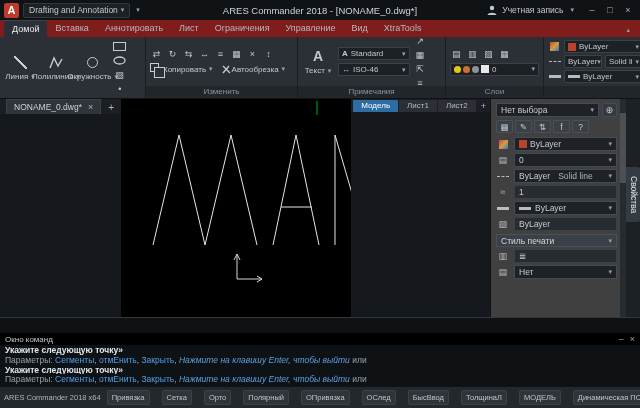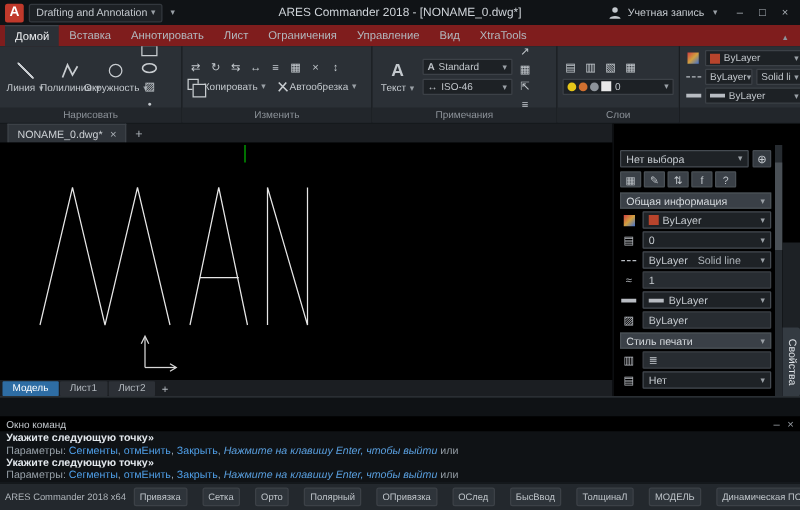--- a/index.html
+++ b/index.html
@@ -58,36 +58,36 @@
   .ddcol { display:flex; flex-direction:column; gap:3px; }
   .dot { width:7px; height:7px; border-radius:50%; display:inline-block; margin-right:2px; }
   .sw { width:8px; height:8px; display:inline-block; margin-right:3px; background:#b8442c; }
   .i-dash { width:12px; border-top:1px dashed #b8bcc2; display:inline-block; }
   .i-thick { width:12px; border-top:3px solid #b8bcc2; display:inline-block; }
   .i-grad { width:9px; height:9px; display:inline-block;
     background:linear-gradient(135deg,#d04040 0%,#d0a040 50%,#4070d0 100%); }
 
   
   .mainrow { flex:1; display:flex; min-height:0; }
-  .leftcol { width:490px; display:flex; flex-direction:column; flex:0 0 auto;justify-content:space-between; }
+  .leftcol { width:490px; display:flex; flex-direction:row; flex:0 0 auto;justify-content:space-between; }
   .doctabs { height:15px; background:#1b1e22; display:flex; align-items:flex-end; padding-left:6px;
     flex:0 0 auto; }
   .dtab { display:flex; align-items:center; gap:6px; background:#2f343a; color:#ced2d6;
     font-size:8.5px; padding:2px 7px; border:1px solid #3c4147; border-bottom:none; }
   .dclose { font-size:9px; color:#aeb4ba; }
   .dplus { font-size:10px; color:#aeb4ba; padding:0 7px 1px; }
   .canvas { flex:1; background:#000; position:relative; overflow:hidden; }
   .sheettabs { height:13px; background:#1b1e22; display:flex; align-items:center; gap:1px;
     padding-left:2px; flex:0 0 auto; }
   .stab { font-size:8px; color:#b2b8be; background:#2c3036; padding:1px 8px; border-radius:1px; }
   .stab.active { background:#2e6da4; color:#fff; }
   .stab.plus { background:transparent; font-size:9px; padding:1px 4px; }
 
   
-  .props { flex:1; display:flex; background:#000000; border-left:1px solid #101316; min-width:0;align-items:flex-end; }
+  .props { flex:1; display:flex; background:#404040; border-left:1px solid #101316; min-width:0; }
   .pcontent { flex:1; position:relative; padding:4px 9px 4px 5px; overflow:hidden; }
   .ptop { display:flex; align-items:center; gap:3px; margin-bottom:3px; }
   .pdd { display:flex; align-items:center; background:#1e2226; border:1px solid #454b52;
     height:14px; font-size:8.5px; padding:0 4px; color:#c6cbd0; flex:1; white-space:nowrap;
     overflow:hidden; border-radius:1px; }
   .pdd .chev { margin-left:auto; }
   .picbtn { width:15px; height:14px; display:flex; align-items:center; justify-content:center;
     font-size:9px; border:1px solid #454b52; background:#343a41; border-radius:1px; }
   .ptools { display:flex; gap:2px; margin-bottom:4px; }
   .ptools span { width:17px; height:13px; display:flex; align-items:center; justify-content:center;
@@ -214,21 +214,20 @@
           <span class="icon mini">
             <svg width="13" height="9">
                 <ellipse cx="6.5" cy="4.5" rx="5.5" ry="3.5" stroke="#c8ccd0" fill="none" stroke-width="1.3"></ellipse>
               </svg>
           </span>
           <span class="icon mini">▨</span>
           <span class="icon mini">•</span>
 
         </div>
       </div>
-      <div class="plabel"><span>Нарисовать</span></div>
     </div>
 
     <div class="rpanel" style="width:152px">
       <div class="rcontent" style="flex-direction:column; align-items:stretch; justify-content:center; gap:3px;">
         <div class="minirow">
           <span class="icon mini">⇄</span>
           <span class="icon mini">↻</span>
           <span class="icon mini">⇆</span>
           <span class="icon mini">↔</span>
           <span class="icon mini">≡</span>
@@ -388,24 +387,20 @@
           <span class="picbtn">⊕</span>
         </div>
         <div class="ptools">
           <span>▦</span>
           <span>✎</span>
           <span>⇅</span>
           <span>f</span>
           <span>?</span>
         </div>
 
-        <div class="sech">
-          <span>Общая информация</span>
-          <span class="chev">▾</span>
-        </div>
 
         <div class="prow">
           <span class="picon">
               <span class="i-grad"></span>
             </span>
           <div class="pdd">
             <span class="sw"></span>
             <span>ByLayer</span>
             <span class="chev">▾</span>
           </div>

